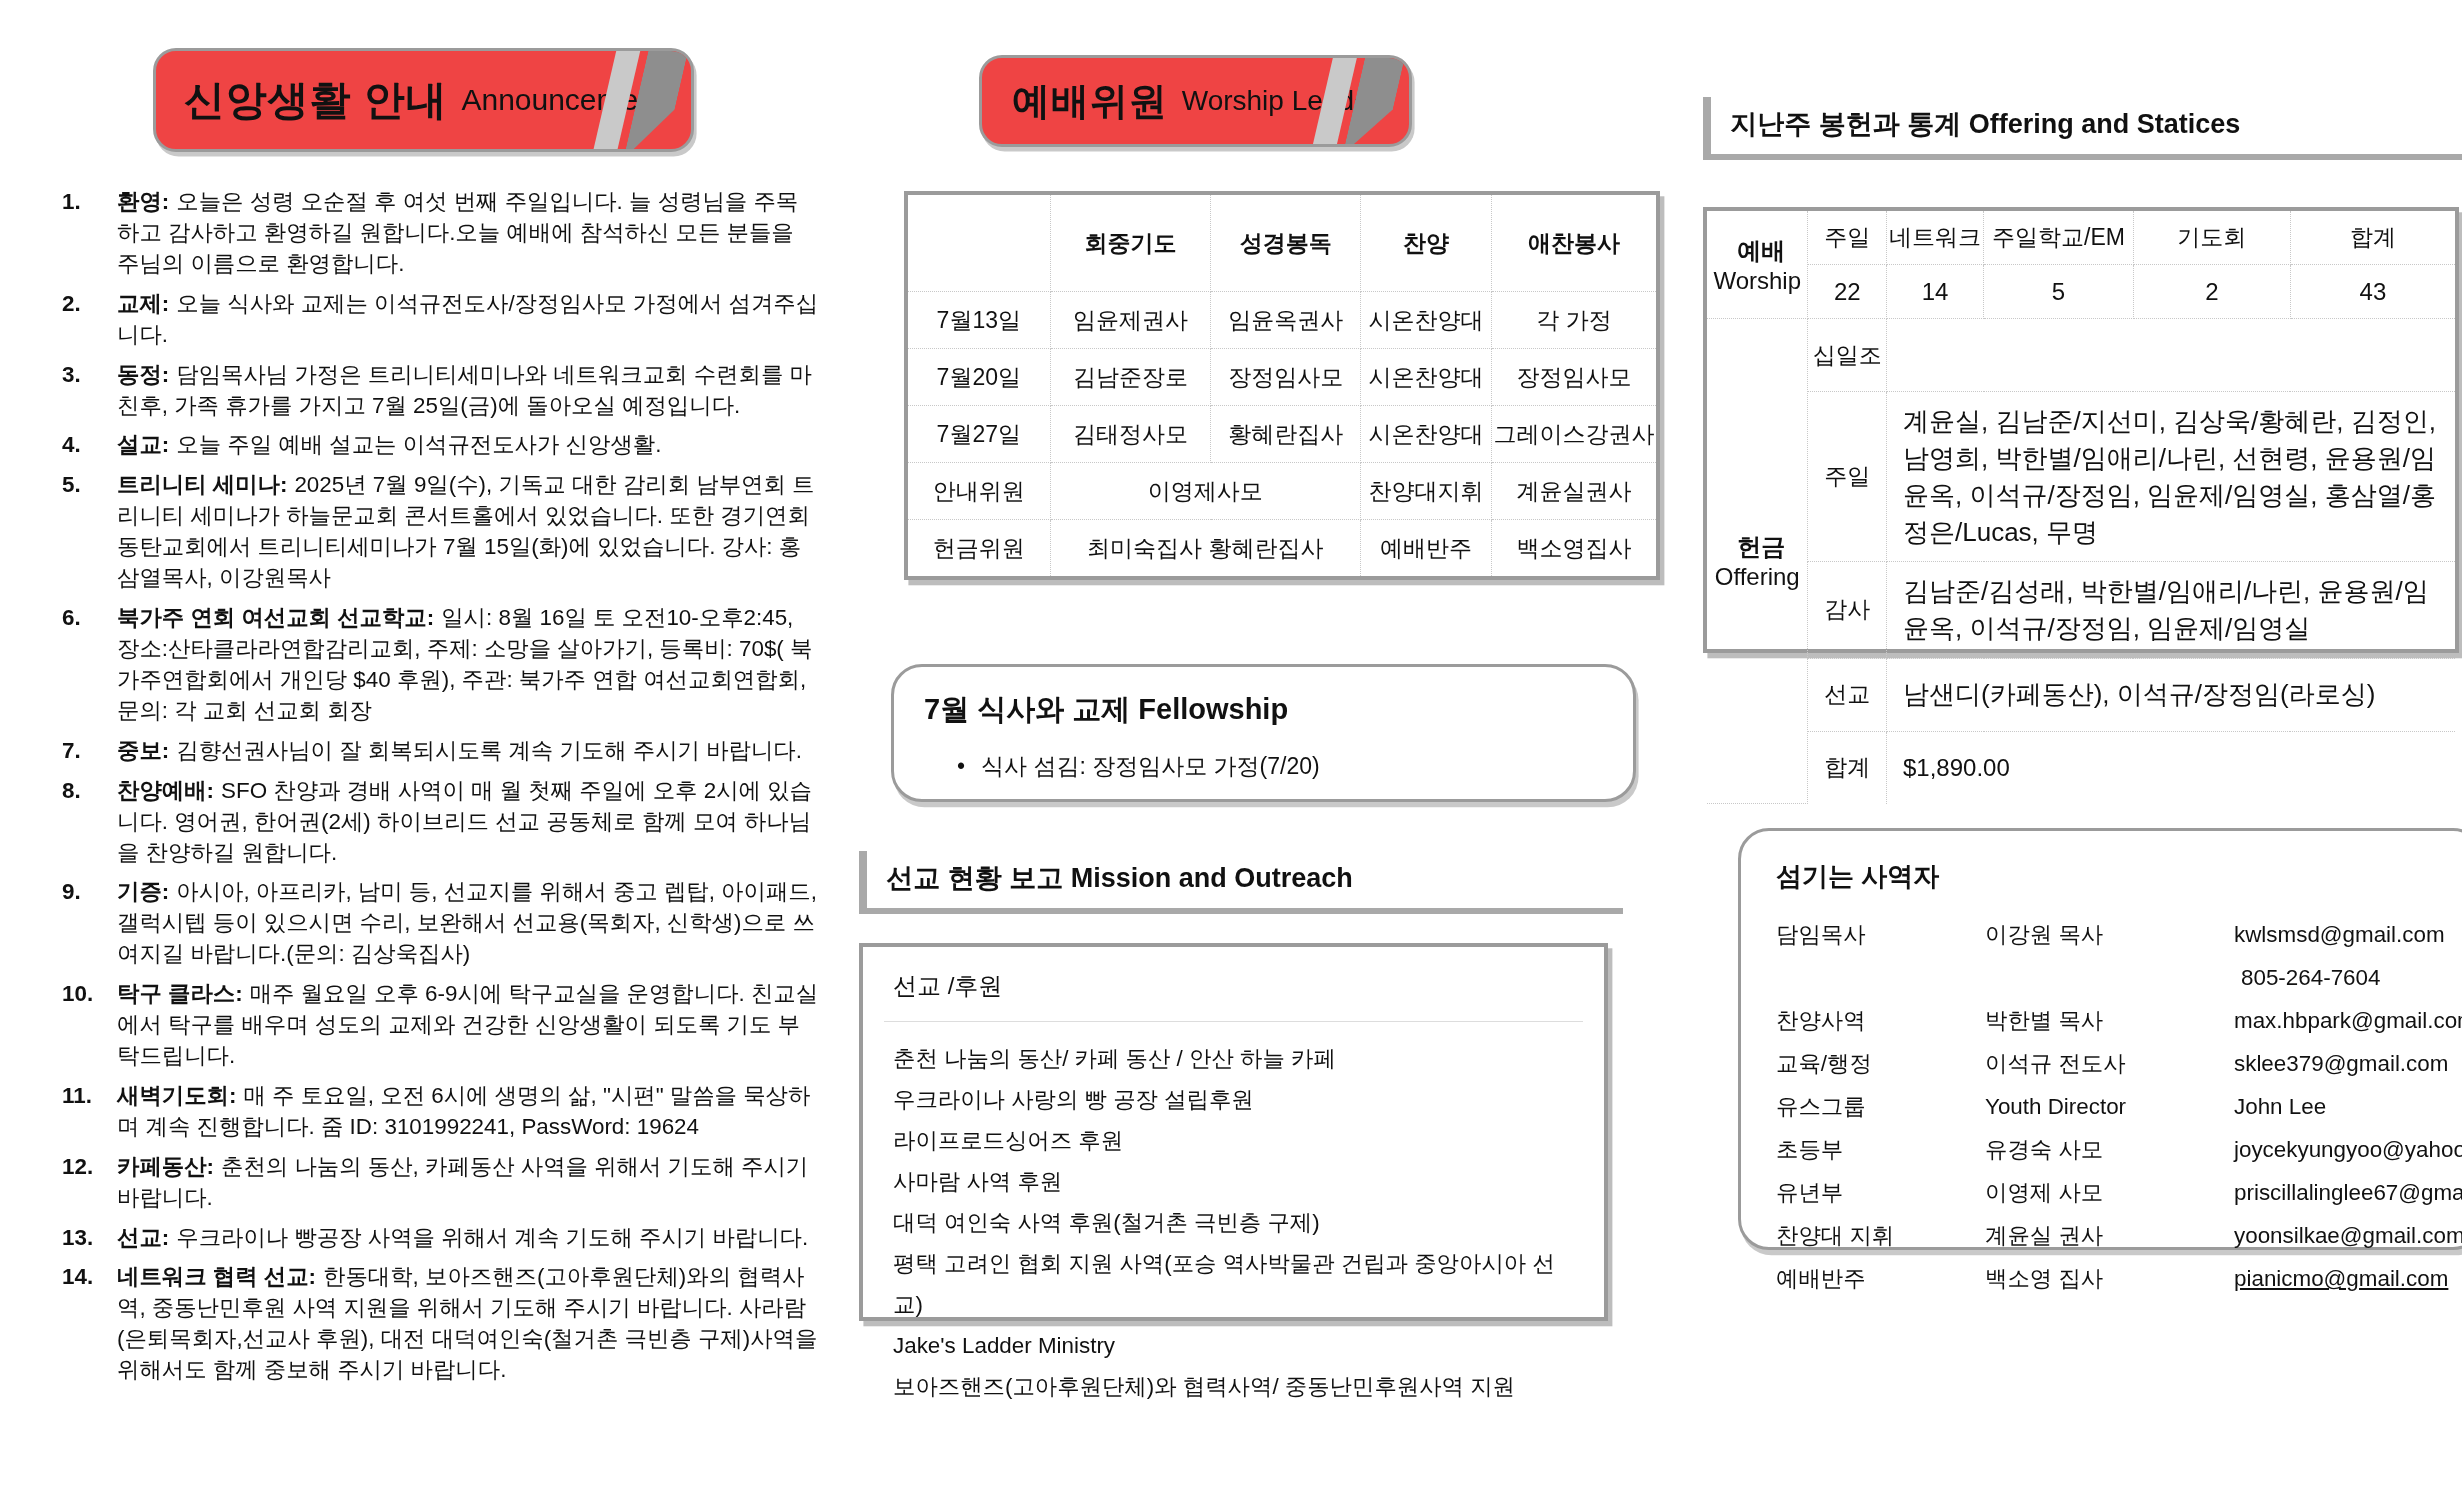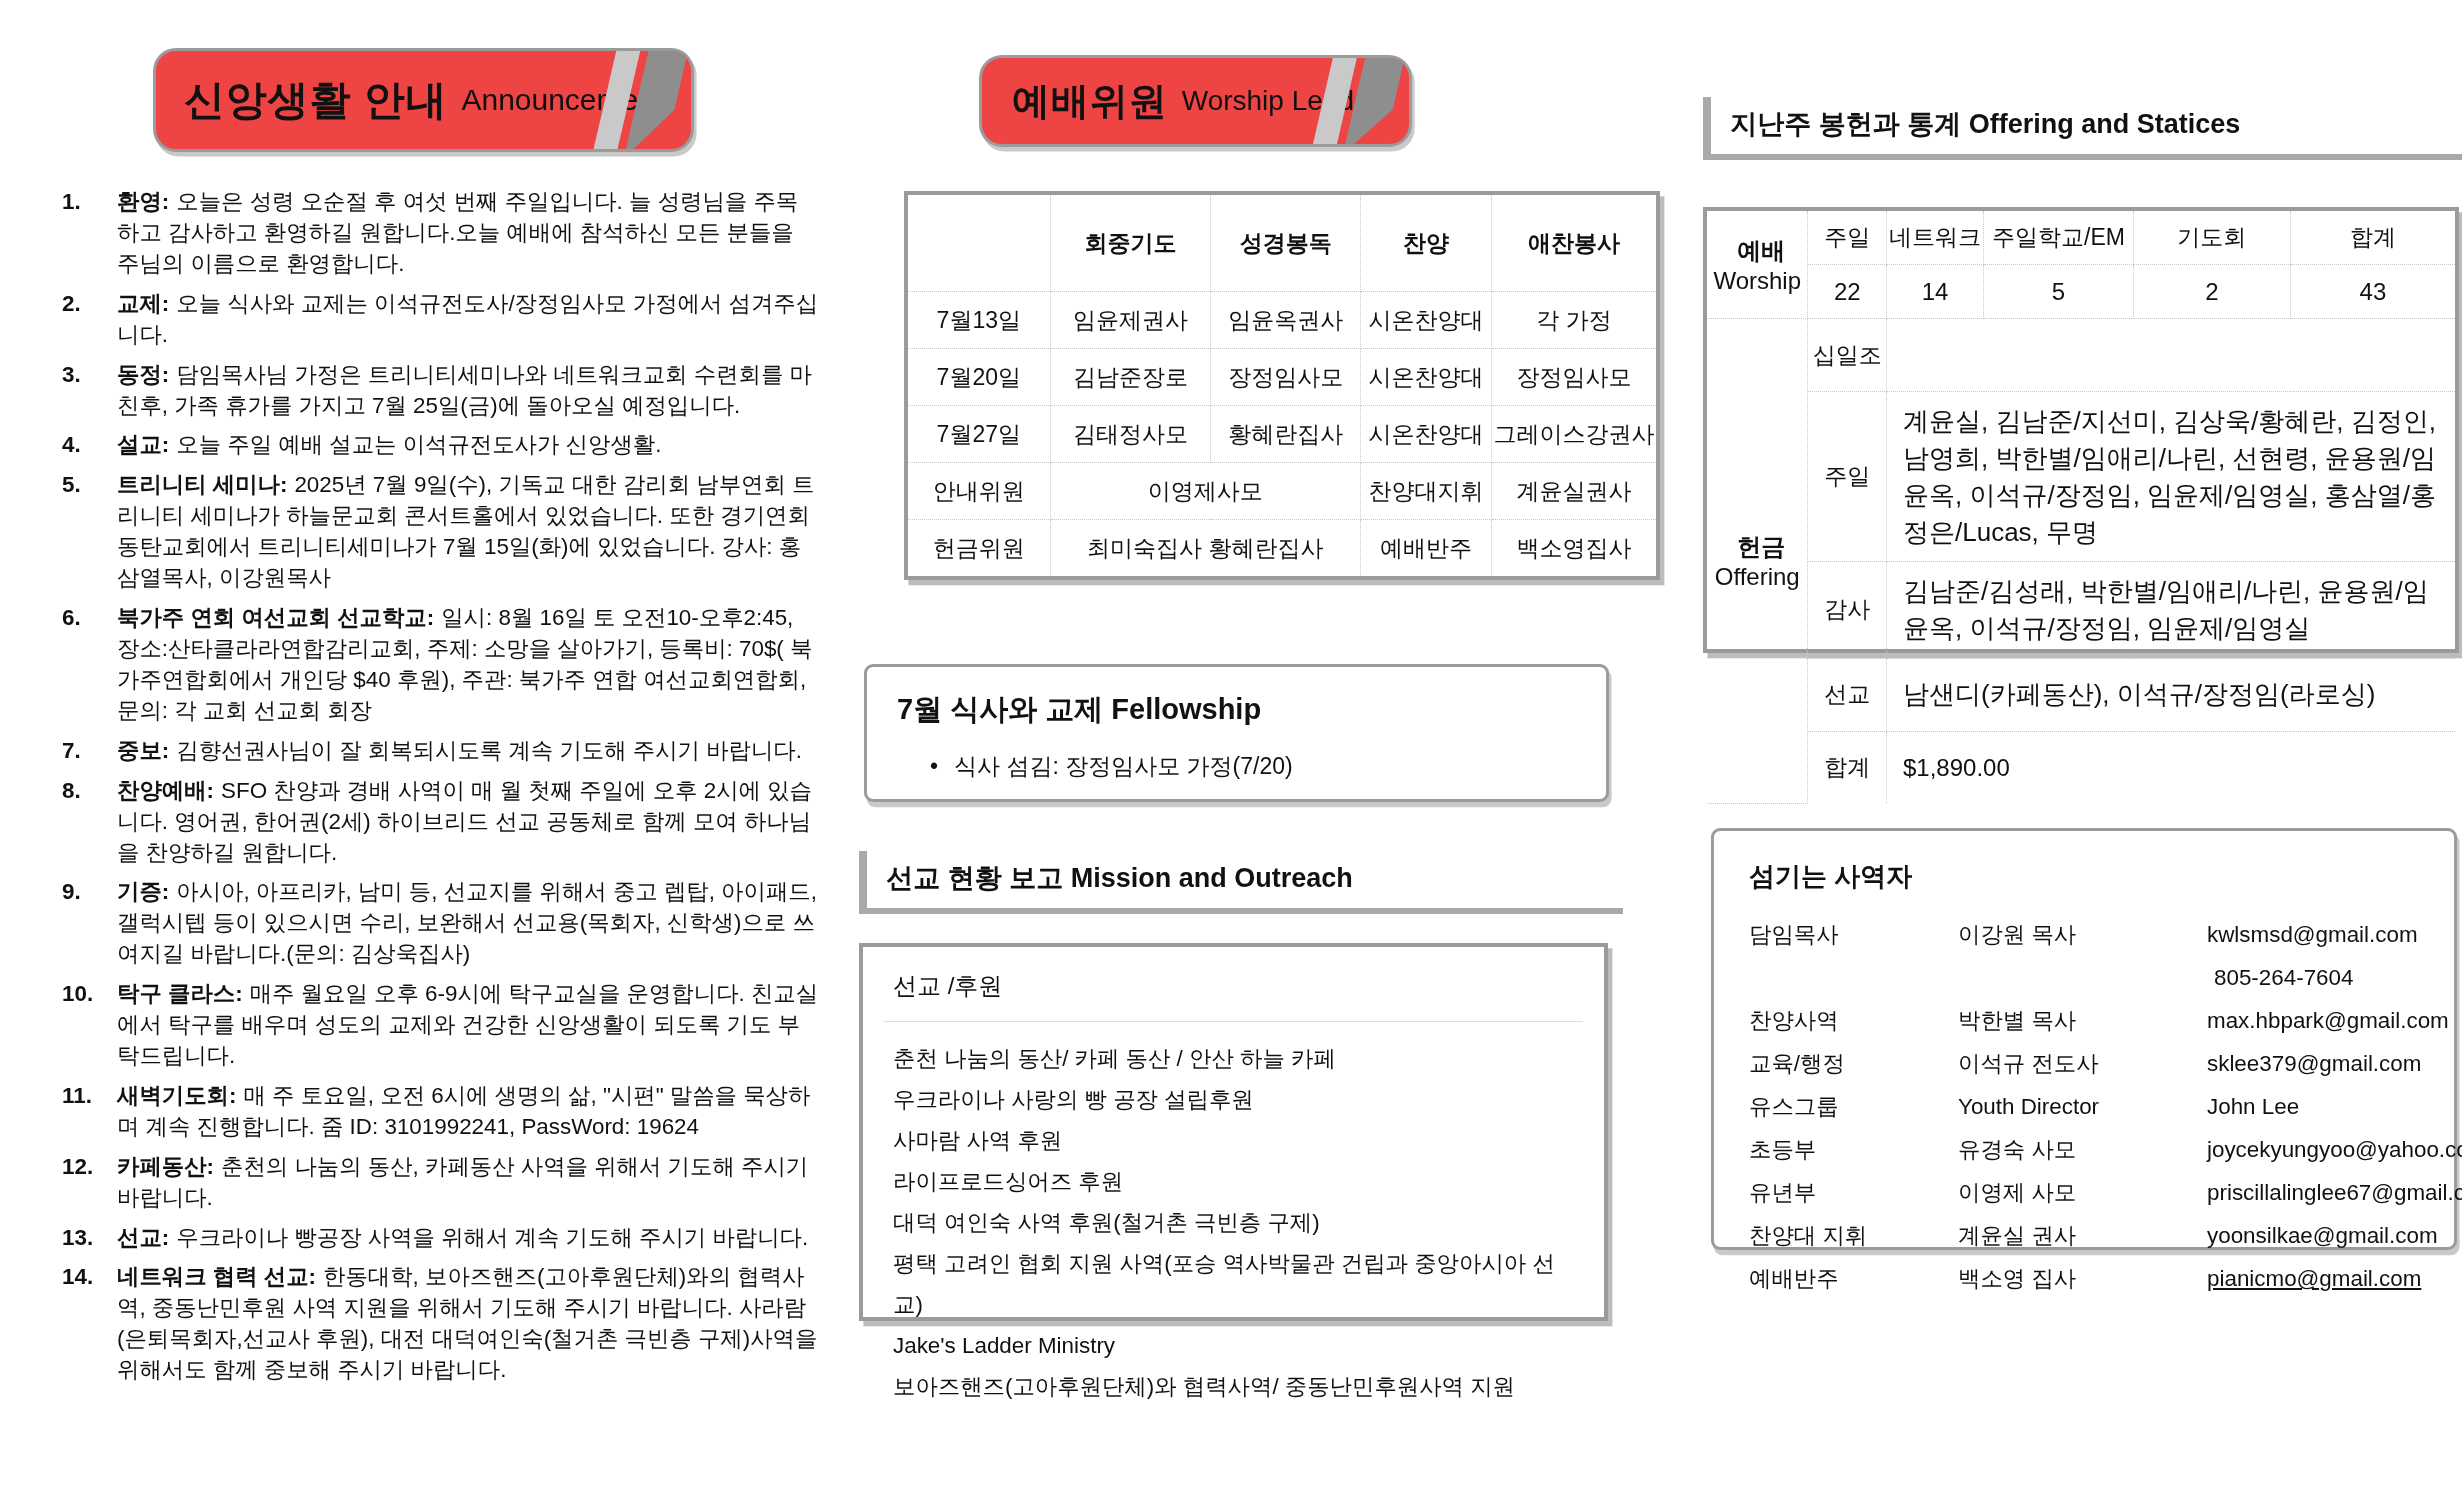--- a/index.html
+++ b/index.html
@@ -34,22 +34,22 @@
   tr:first-child td,tr:first-child th{border-top:none;}
   tr:last-child td{border-bottom:none;}
 
   .w-table td{height:54px;}
 
   
   .sec-header{position:absolute;border-left:8px solid #a9a9a9;border-bottom:6.2px solid #a9a9a9;
               padding:8.8px 0 12.3px 19.3px;font-weight:bold;font-size:27px;background:#fff;}
 
   
-  .round-box{position:absolute;background:#fff;border:3.5px solid #9b9b9b;border-radius:9px;
-             box-shadow:2.6px 5.3px 0 #c9c9c9;}
+  .round-box{position:absolute;background:#fff;border:3.5px solid #9b9b9b;border-radius:31px;
+             box-shadow:2.6px 5.3px 0 #c9c9c9;margin-left:27px;}
   .fel-title{font-size:29px;font-weight:bold;padding:23px 0 0 30px;}
   .fel-bullet{font-size:23px;padding:21px 0 0 63px;}
   .fel-dot{margin-right:16px;}
 
   
   .mission-box{padding:23px 30px;box-sizing:border-box;}
   .mission-title{font-size:24px;font-weight:normal;}
   .mission-divider{border:none;border-top:0.9px solid #ddd;margin:19.3px -8.8px 16px -8.8px;}
   .mission-item{font-size:22.4px;line-height:41px;}
 
@@ -166,22 +166,22 @@
     </div>
   </div>
 
   <div class="sec-header" style="left:859px;top:851px;width:737px;">선교 현황 보고 Mission and Outreach</div>
 
   <div class="sq-box mission-box" style="left:859px;top:943px;width:749px;height:378px;">
     <div class="mission-title">선교 /후원</div>
     <hr class="mission-divider">
     <div class="mission-item">춘천 나눔의 동산/ 카페 동산 / 안산 하늘 카페</div>
     <div class="mission-item">우크라이나 사랑의 빵 공장 설립후원</div>
+    <div class="mission-item">라이프로드싱어즈 후원</div>
     <div class="mission-item">사마람 사역 후원</div>
-    <div class="mission-item">라이프로드싱어즈 후원</div>
     <div class="mission-item">대덕 여인숙 사역 후원(철거촌 극빈층 구제)</div>
     <div class="mission-item">평택 고려인 협회 지원 사역(포승 역사박물관 건립과 중앙아시아 선교)</div>
     <div class="mission-item">Jake's Ladder Ministry</div>
     <div class="mission-item">보아즈핸즈(고아후원단체)와 협력사역/ 중동난민후원사역 지원</div>
   </div>
 
   <div class="sec-header" style="left:1703px;top:97px;width:748px;">지난주 봉헌과 통계 Offering and Statices</div>
 
   <div class="sq-box" style="left:1703px;top:207px;width:748px;height:438px;">
     <table class="o-table">

